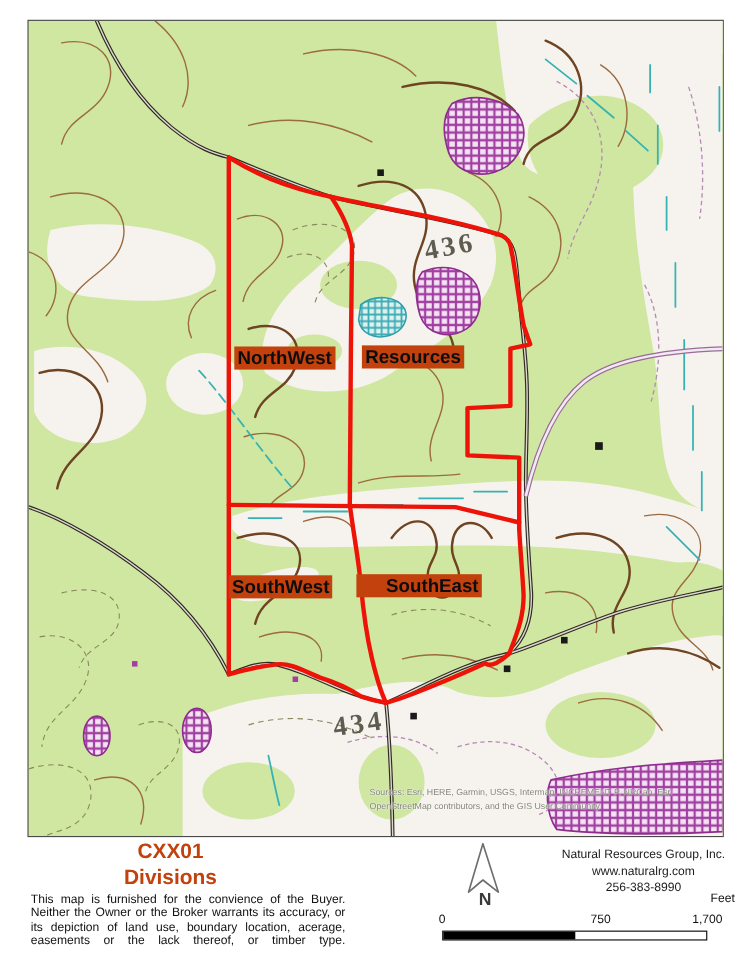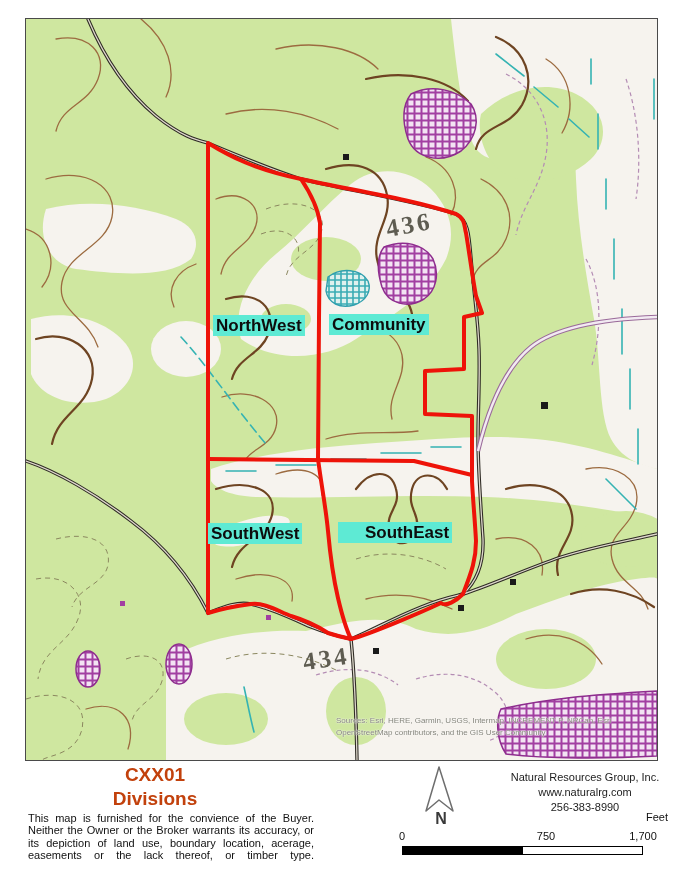--- a/index.html
+++ b/index.html
@@ -3,21 +3,21 @@
 <meta charset="utf-8">
 <style>
   html,body{margin:0;padding:0;background:#ffffff;}
   .page{position:relative;width:680px;height:880px;background:#ffffff;overflow:hidden;
         font-family:"Liberation Sans",sans-serif;}
   
   .map-frame{position:absolute;left:25px;top:18px;width:631px;height:741px;
              border:1px solid #4a4a4a;overflow:hidden;background:#cfe7a0;}
   .map-frame svg{position:absolute;left:0;top:0;}
   
-  .quad{position:absolute;background:#5eead4;color:#0d0d0d;font-weight:bold;
+  .quad{position:absolute;background:#c2410c;color:#0d0d0d;font-weight:bold;
         font-size:17px;line-height:21px;padding:0 3px;white-space:nowrap;}
   
   .elev{position:absolute;font-family:"Liberation Serif",serif;font-weight:600;
         color:#4a483c;font-size:25px;letter-spacing:3px;opacity：.9;}
   .elev{opacity:.88;}
   
   .credits{position:absolute;left:310px;top:696px;width:330px;font-size:8px;
            line-height:11.5px;color:#84847a;text-shadow:0 0 2px #ffffff,0 0 1px #ffffff;}
   
   .title-block{position:absolute;left:55px;top:764px;width:200px;text-align:center;color:#c2410c;}
@@ -188,23 +188,23 @@
 
       <g fill="none" stroke="#ee1309" stroke-width="4" stroke-linejoin="round" stroke-linecap="round">
         <path d="M182,124 C205,138 228,150 275,160 C330,172 385,180 430,195 C440,200 438,208 440,214 C443,232 446,255 450,277 L456,294 L438,298 L438,350 L399,352 L399,395 L446,397 L446,462 C447,482 449,502 450,522 C450,540 446,552 437,575 C430,582 420,588 415,584 C398,592 345,615 325,620 C315,618 308,616 302,614 C290,606 275,600 265,597 C252,592 238,583 225,585 C210,587 195,590 182,594 L182,440 L182,124 Z"></path>
         <path d="M275,160 C285,175 292,190 294,204 L293,300 L292,440"></path>
         <path d="M182,440 L388,442 L446,456"></path>
         <path d="M292,440 C296,470 300,490 302,512 C305,545 308,562 312,579 C316,596 320,610 325,620"></path>
       </g>
     </svg>
 
     <div class="quad" style="left:187px;top:296px;">NorthWest</div>
-    <div class="quad" style="left:303px;top:295px;">Community</div>
+    <div class="quad" style="left:303px;top:295px;">Resources</div>
     <div class="quad" style="left:182px;top:504px;">SouthWest</div>
-    <div class="quad" style="left:312px;top:503px;padding-left:27px;">SouthEast</div>
+    <div class="quad" style="left:298px;top:503px;padding-left:27px;">SouthEast</div>
 
     <div class="elev" style="left:360px;top:192px;transform:rotate(-10deg);">436</div>
     <div class="elev" style="left:277px;top:626px;transform:rotate(-8deg);">434</div>
 
     <div class="credits">
       <div>Sources: Esri, HERE, Garmin, USGS, Intermap, INCREMENT P, NRCan, Esri</div>
       <div>OpenStreetMap contributors, and the GIS User Community</div>
     </div>
   </div>
 

